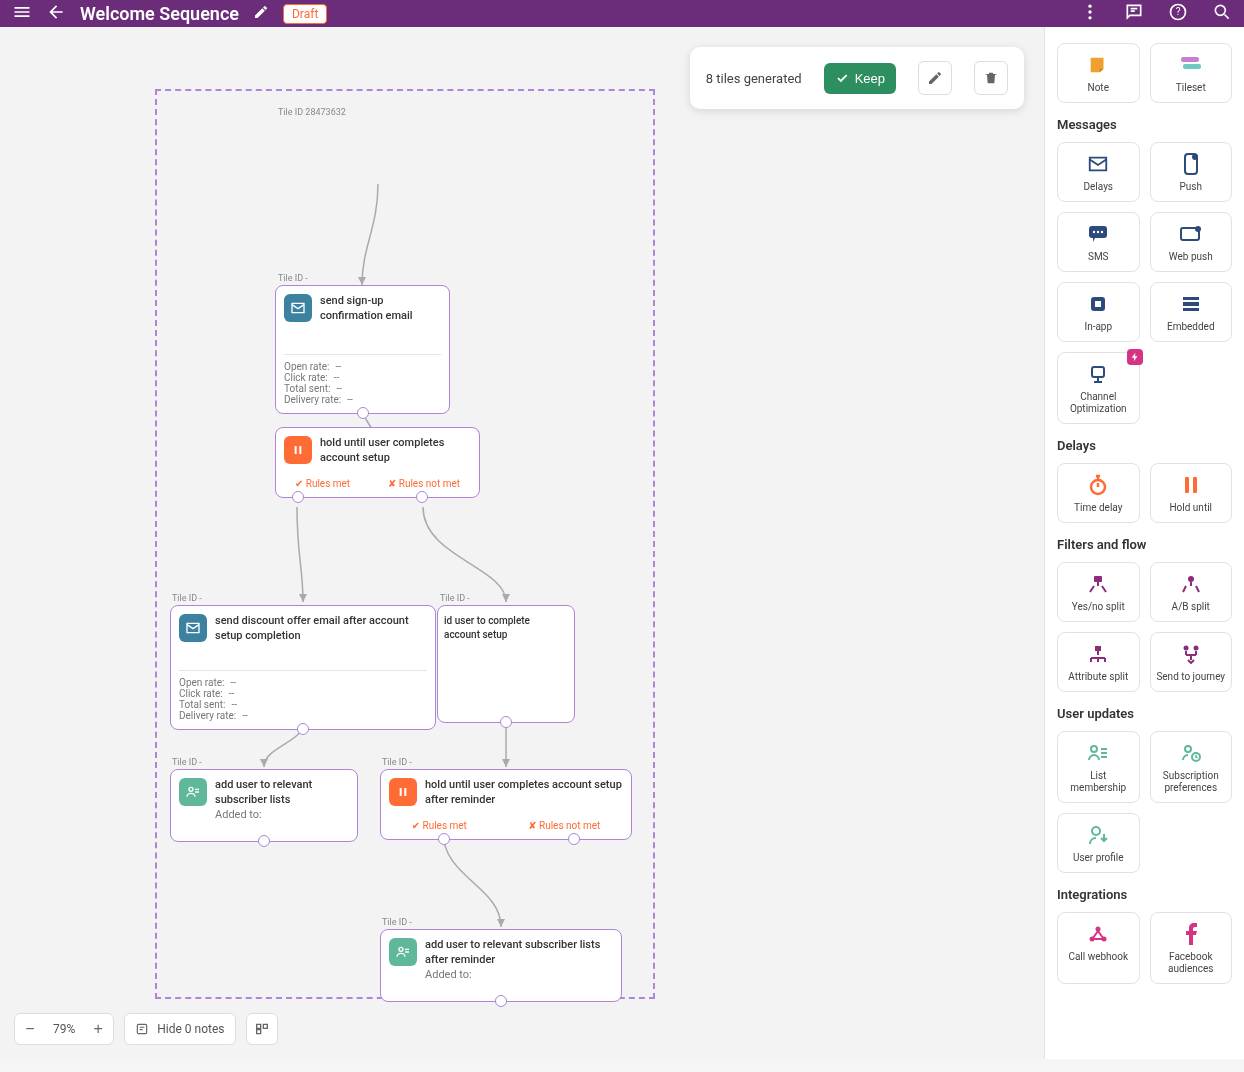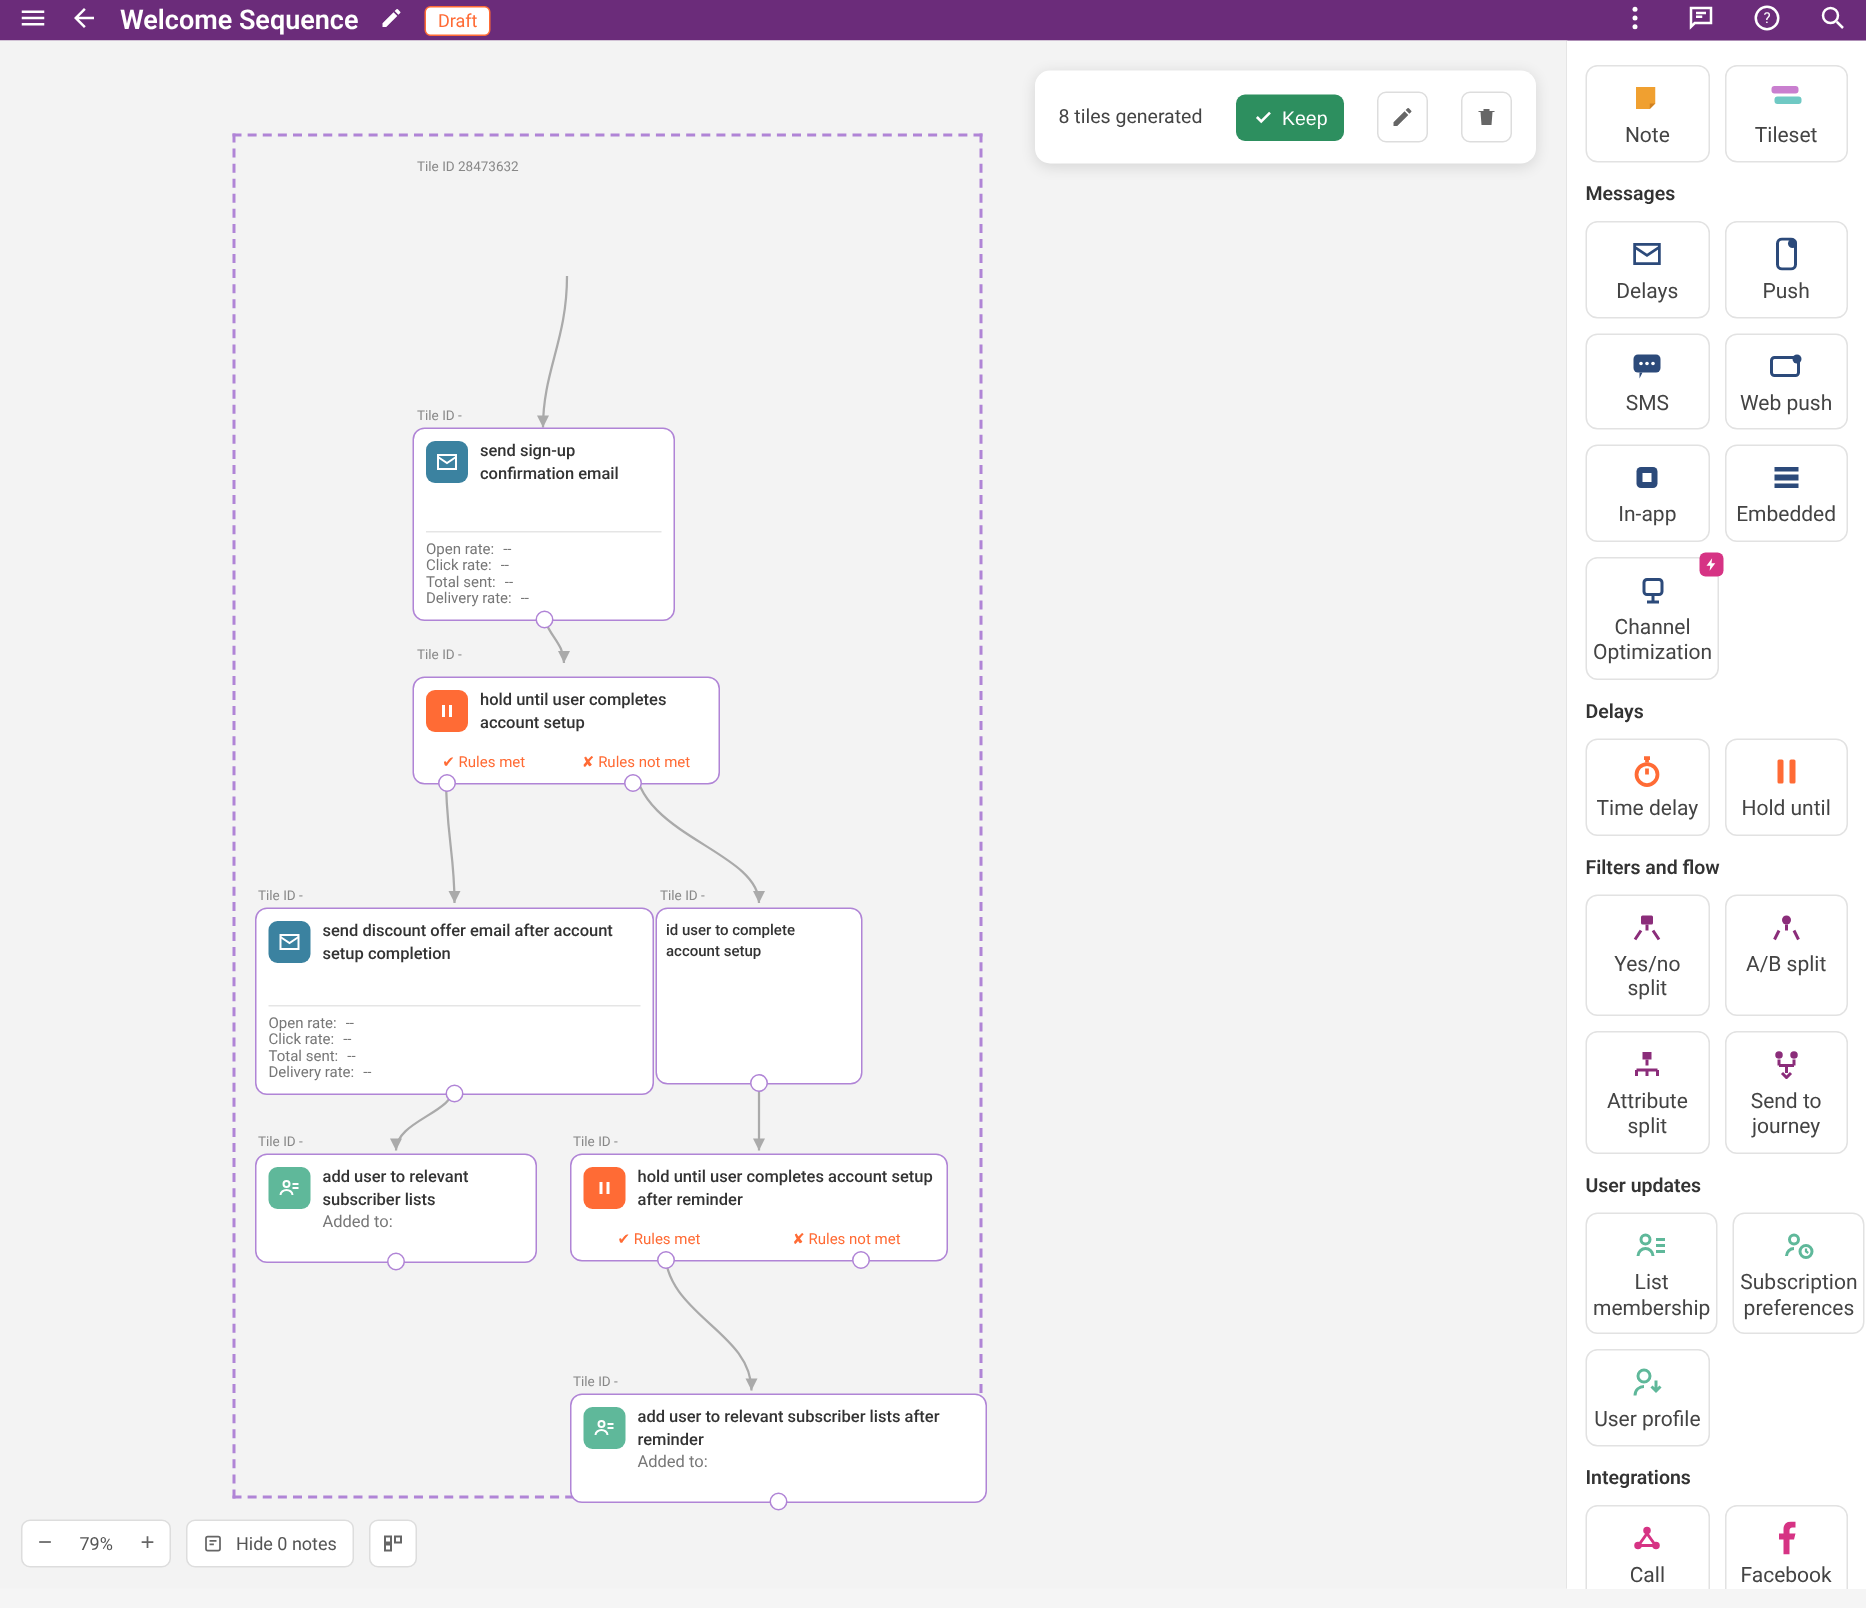--- a/index.html
+++ b/index.html
@@ -15,21 +15,21 @@
 
 
 .main { display: flex; height: calc(100% - 40px); }
 .canvas-wrap { flex: 1; position: relative; background: #f3f3f3; overflow: hidden; }
 .sidebar { width: 200px; background: #fff; border-left: 1px solid #e5e5e5; padding: 16px 12px; overflow-y: auto; }
 
 
 .sb-row { display: flex; gap: 10px; margin-bottom: 10px; }
 .sb-tile { flex: 1; border: 1px solid #e2e2e2; border-radius: 8px; padding: 10px 4px 8px; text-align: center; cursor: pointer; position: relative; background:#fff;}
 .sb-icon { height: 22px; display:flex; align-items:center; justify-content:center; margin-bottom:6px;}
-.sb-label { font-size: 14px; color: #444; line-height:1.2;}
+.sb-label { font-size: 10px; color: #444; line-height:1.2;}
 .sb-section { font-size: 13px; font-weight: 600; color: #333; margin: 14px 0 10px; }
 .sb-badge { position:absolute; top:-4px; right:-4px; width:16px; height:16px; background:#d63384; border-radius:4px; display:flex;align-items:center;justify-content:center;}
 .sb-badge svg{width:10px;height:10px;fill:#fff;}
 
 
 .notif { position: absolute; top: 20px; right: 20px; background: #fff; border-radius: 10px; box-shadow: 0 2px 10px rgba(0,0,0,0.12); padding: 14px 16px; display: flex; align-items:center; gap:22px;}
 .notif-label { font-size: 13px; color: #444; }
 .btn-keep { background: #2d8f5f; color: #fff; border: none; padding: 8px 11px; border-radius: 6px; font-size: 13px; display:flex; align-items:center; gap:6px; cursor:pointer;}
 .btn-sq { width:34px; height:34px; border:1px solid #ddd; background:#fff; border-radius:6px; display:flex; align-items:center; justify-content:center; cursor:pointer;}
 .btn-sq svg{width:16px;height:16px;fill:#666;}
@@ -163,21 +163,21 @@
             </div>
           <div>
               <span>Delivery rate:</span> 
               <span>--</span>
             </div>
         </div>
         <div class="port" style="left:50%; top:100%;"></div>
       </div>
 
       <div class="tile-small" style="left:278px; top:405px;">Tile ID -</div>
-      <div class="tile" style="left:275px; top:424px; width:205px;">
+      <div class="tile" style="left:275px; top:400px; width:205px;">
         <div class="tile-head">
           <div class="tile-icon ic-hold">
               <svg viewBox="0 0 24 24">
                 <rect x="7" y="6" width="3" height="12"></rect>
                 <rect x="14" y="6" width="3" height="12"></rect>
               </svg>
             </div>
           <div class="tile-body">
               <div class="tile-title">hold until user completes account setup</div>
             </div>
@@ -269,21 +269,21 @@
         </div>
         <div class="tile-rules">
           <span class="rule-met">✔ Rules met</span>
           <span class="rule-notmet">✘ Rules not met</span>
         </div>
         <div class="port" style="left:25%; top:100%;"></div>
         <div class="port" style="left:77%; top:100%;"></div>
       </div>
 
       <div class="tile-small" style="left:382px; top:890px;">Tile ID -</div>
-      <div class="tile" style="left:380px; top:902px; width:278px;">
+      <div class="tile" style="left:380px; top:902px; width:242px;">
         <div class="tile-head">
           <div class="tile-icon ic-user">
               <svg viewBox="0 0 24 24">
                 <circle cx="9" cy="8" r="3" fill="none" stroke="#fff" stroke-width="2"></circle>
                 <path d="M3 19c0-3 3-5 6-5s6 2 6 5" fill="none" stroke="#fff" stroke-width="2"></path>
                 <path d="M15 8h6M15 12h6" stroke="#fff" stroke-width="2"></path>
               </svg>
             </div>
           <div class="tile-body">
             <div class="tile-title">add user to relevant subscriber lists after reminder</div>

